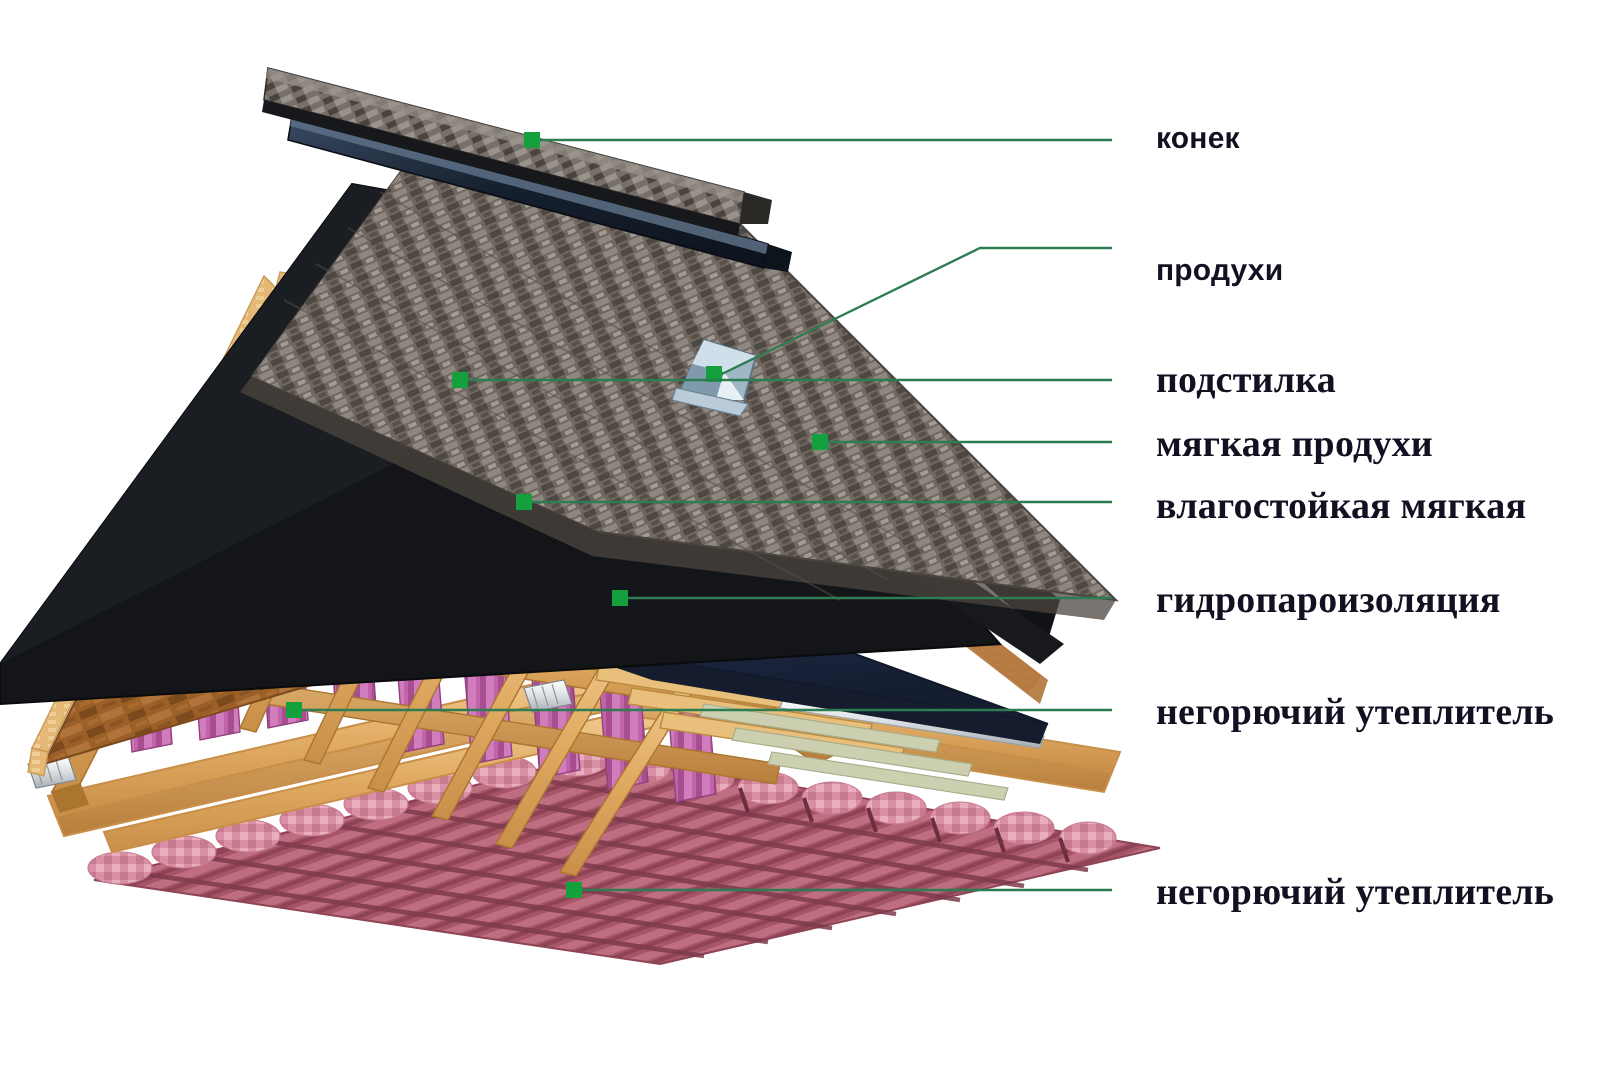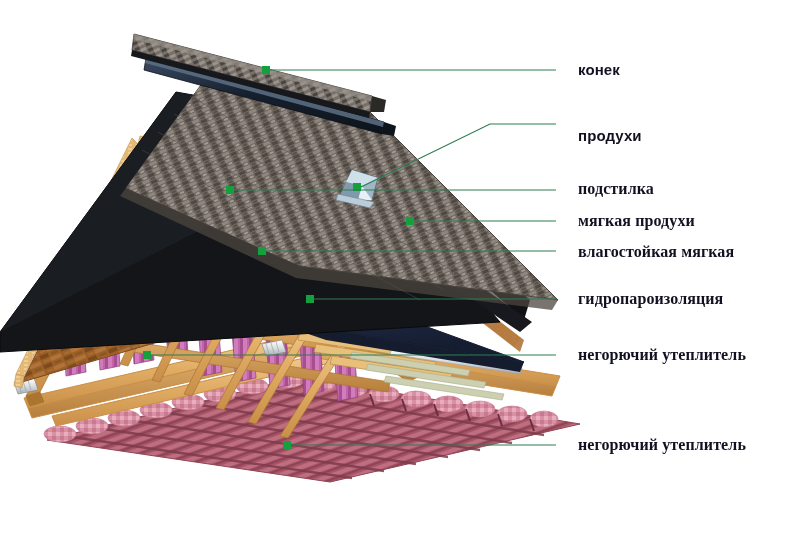--- a/index.html
+++ b/index.html
@@ -30,21 +30,21 @@
     position: absolute;
     white-space: nowrap;
     color: #111122;
     font-weight: bold;
     font-size: 15px;
     letter-spacing: 0.1px;
     line-height: 1;
   }
   .label.serif {
     font-family: "Liberation Serif", "DejaVu Serif", serif;
-    font-size: 16px;
+    font-size: 19px;
   }
   .label.sans {
     font-family: "Liberation Sans", "DejaVu Sans", sans-serif;
     font-size: 15px;
   }
 </style>
 </head>
 <body>
 
 <div id="diagram-root">

